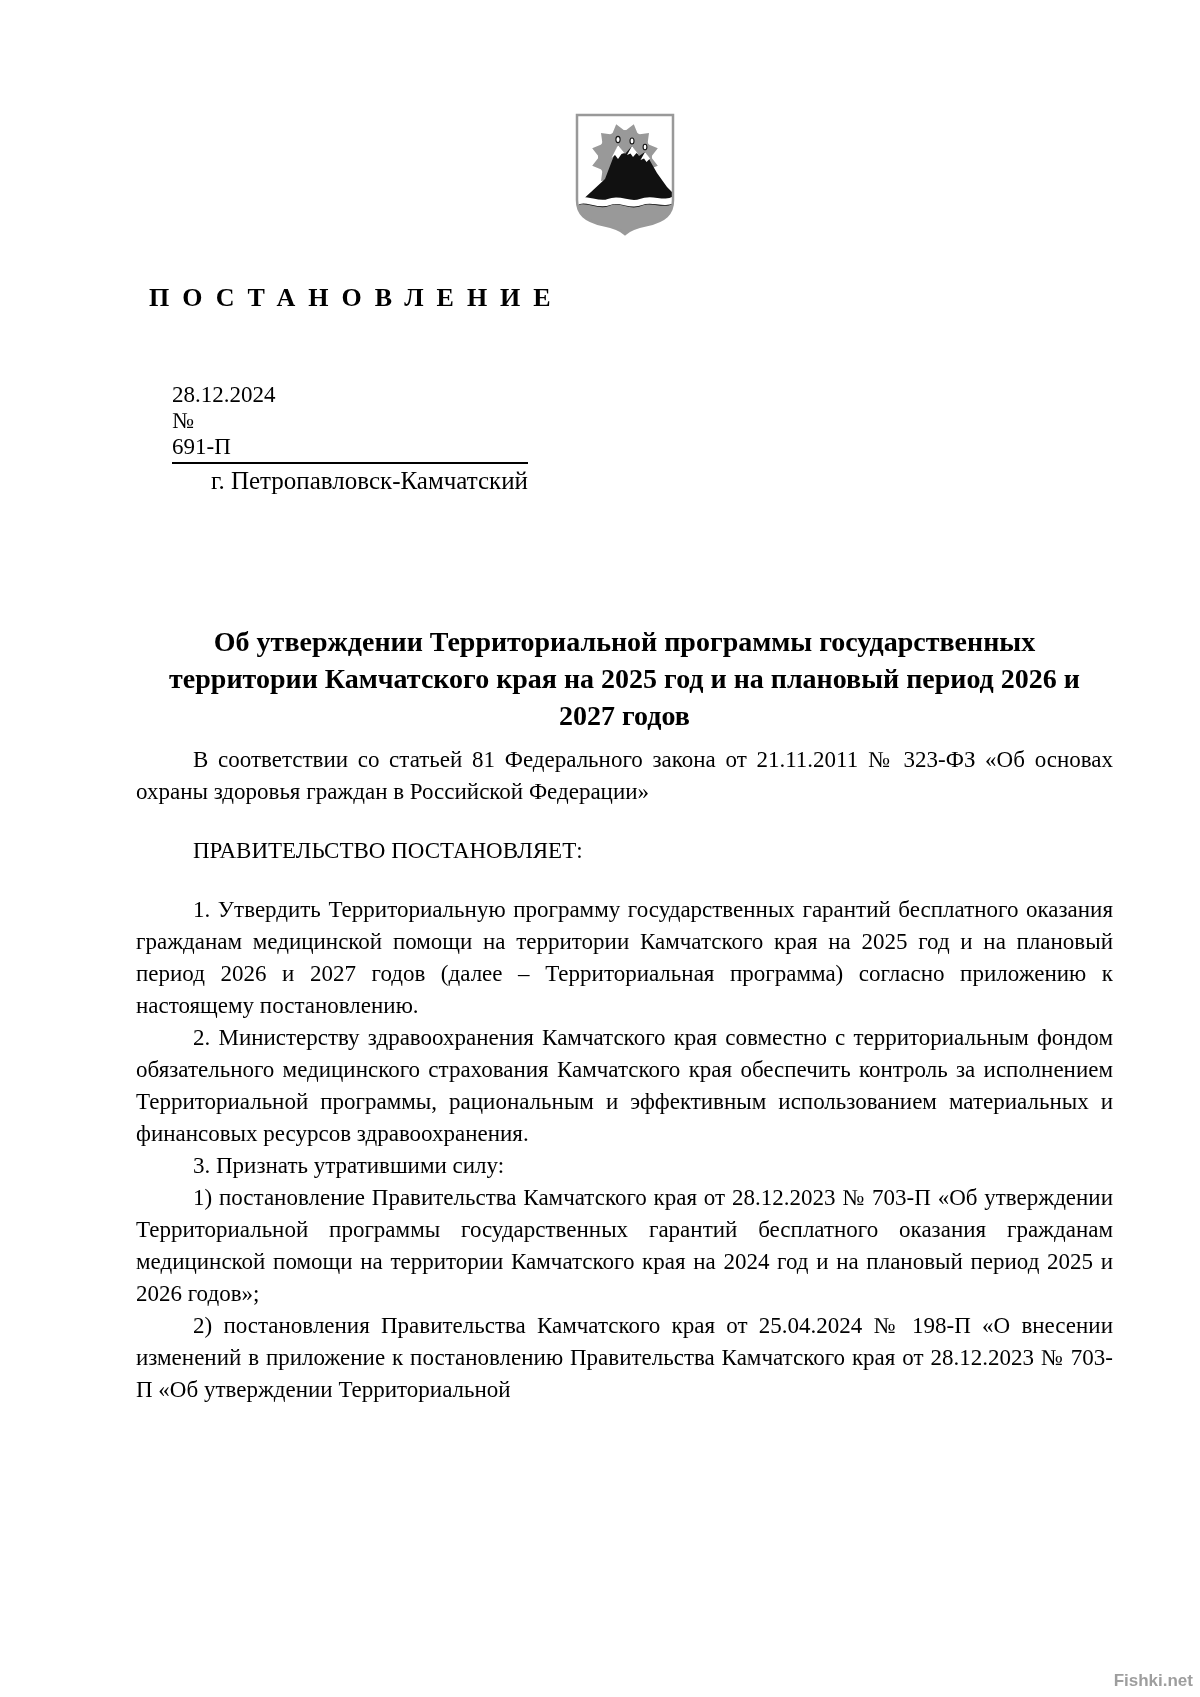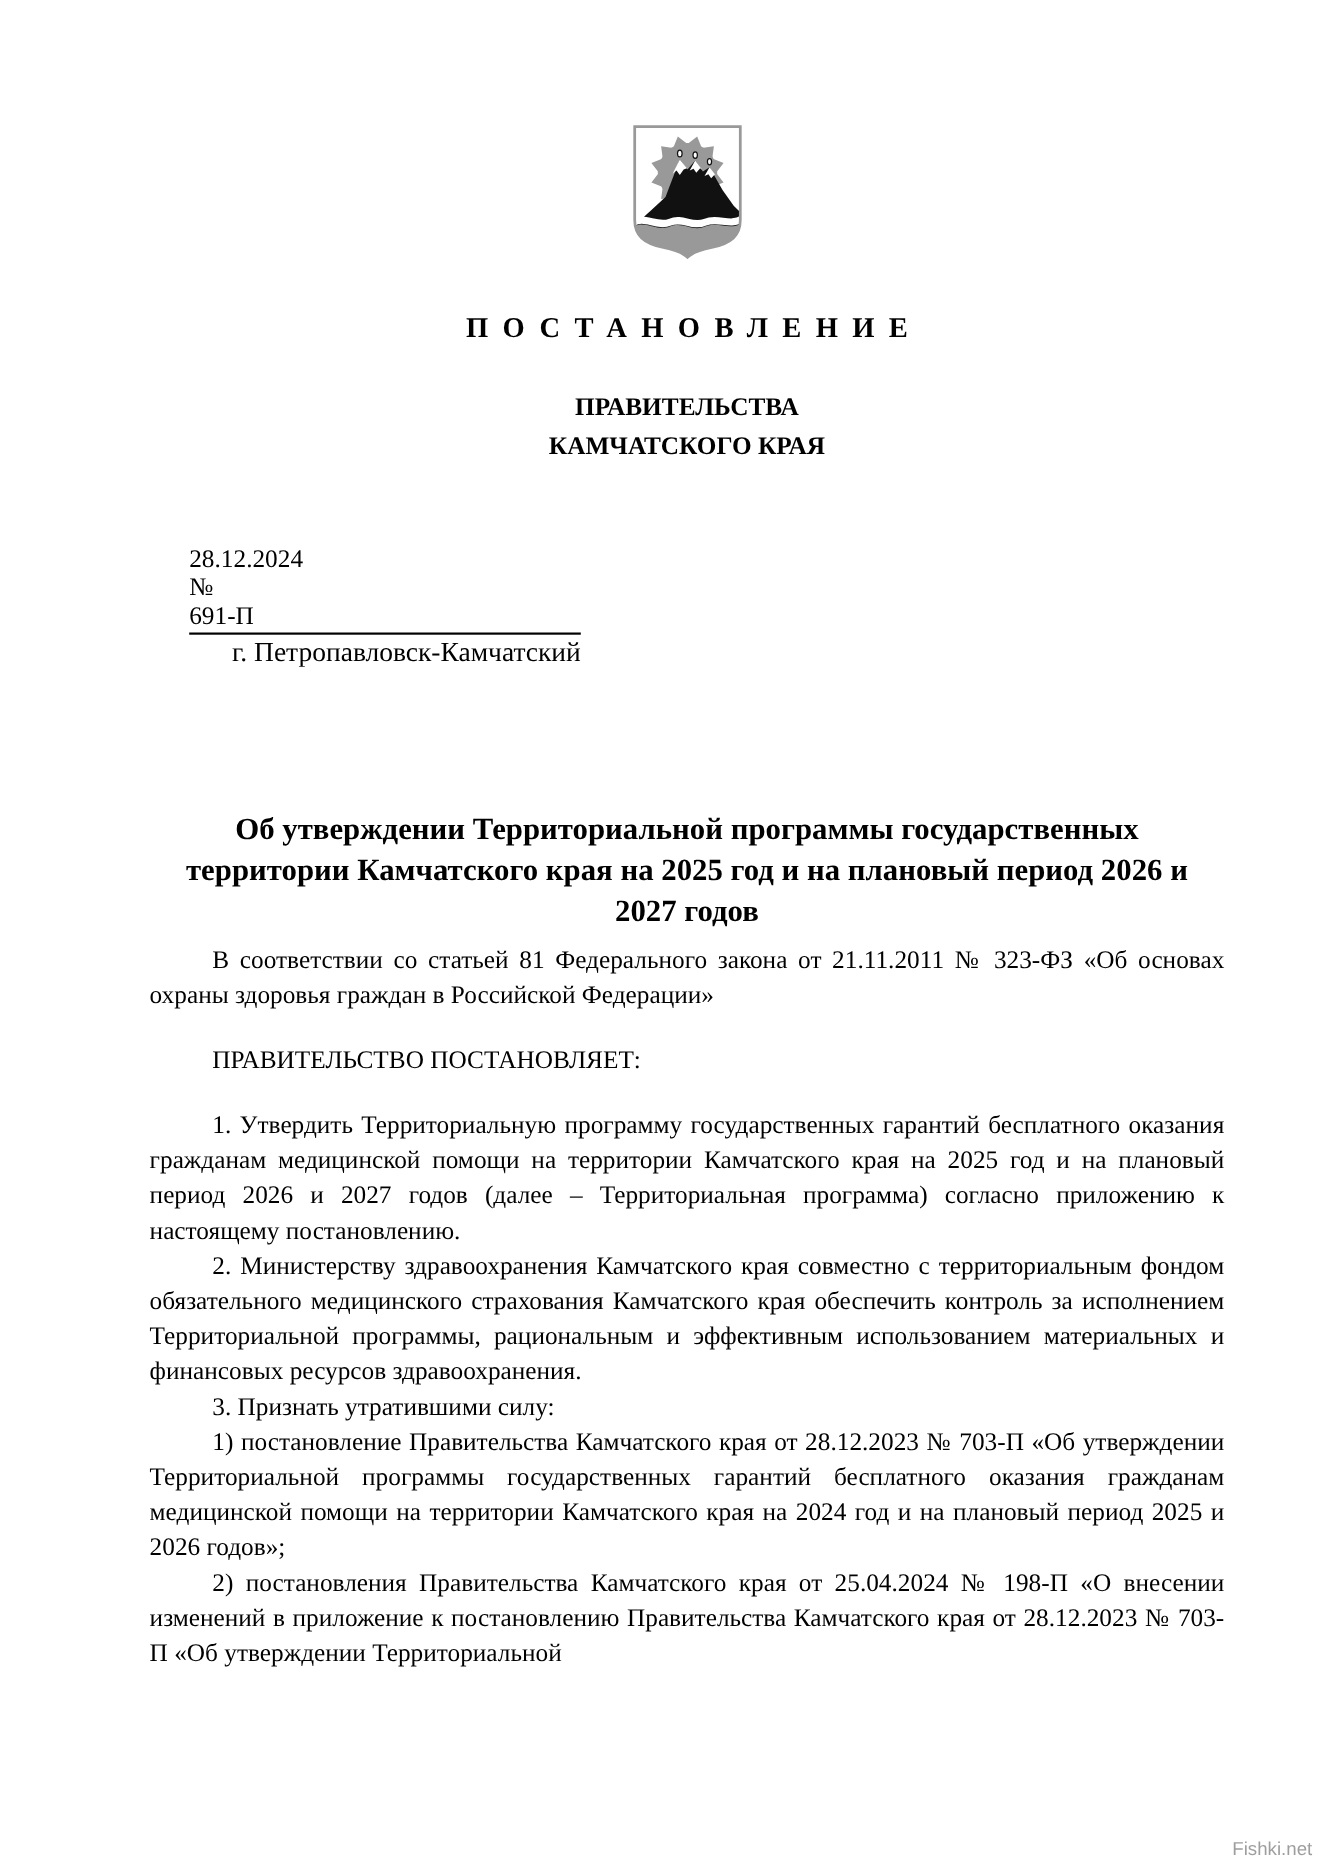--- a/index.html
+++ b/index.html
@@ -24,21 +24,20 @@
     width:100px;
     height:123px;
   }
   .doc-type{
     margin:49px 0 0 0;
     font-size:26px;
     font-weight:bold;
     line-height:26px;
     letter-spacing:0.5em;
     padding-left:0.5em;
-    text-align:center;
     white-space:nowrap;
   }
   .authority{
     margin-top:41px;
     text-align:center;
     font-size:23px;
     font-weight:bold;
     line-height:36px;
   }
   .requisites{
@@ -80,21 +79,21 @@
     text-align-last:left;
     text-indent:57px;
   }
   .body p.gap-after{margin-bottom:27px;}
   .watermark{
     position:absolute;
     right:7px;
     bottom:6px;
     font-family:"Liberation Sans","DejaVu Sans",sans-serif;
     font-size:17px;
-    font-weight:normal;
+    font-weight:bold;
     color:#9e9e9e;
     text-shadow:-1px -1px 0 #fff,1px -1px 0 #fff,-1px 1px 0 #fff,1px 1px 0 #fff;
   }
 </style>
 </head>
 <body>
 
 <div class="page">
   <div class="column">
 
@@ -116,24 +115,20 @@
         <ellipse cx="57" cy="28" rx="2" ry="3" fill="#ffffff" stroke="#111111" stroke-width="1.1"></ellipse>
         <ellipse cx="70" cy="34" rx="1.9" ry="2.8" fill="#ffffff" stroke="#111111" stroke-width="1.1"></ellipse>
         <path d="M0,90 C10,82 22,94 34,89 C46,84 54,94 66,89 C78,84 88,93 100,86" fill="none" stroke="#ffffff" stroke-width="6.5"></path>
         <path d="M0,94 C10,86 22,98 34,93 C46,88 54,98 66,93 C78,88 88,97 100,90 L100,123 L0,123 Z" fill="#999999"></path>
       </g>
       <path d="M2,2 H98 V87 C98,101 90,108 72,112 C60,114.5 54,117 50,121 C46,117 40,114.5 28,112 C10,108 2,101 2,87 Z" fill="none" stroke="#999999" stroke-width="2.5"></path>
     </svg>
 
     <div class="doc-type">ПОСТАНОВЛЕНИЕ</div>
 
-    <div class="authority">
-      <div>ПРАВИТЕЛЬСТВА</div>
-      <div>КАМЧАТСКОГО КРАЯ</div>
-    </div>
 
     <div class="requisites">
       <span class="date">28.12.2024</span>
       <span class="no-sign">№</span>
       <span class="number">691-П</span>
     </div>
     <div class="city">г. Петропавловск-Камчатский</div>
 
     <div class="title">
       <div>Об утверждении Территориальной программы государственных</div>

